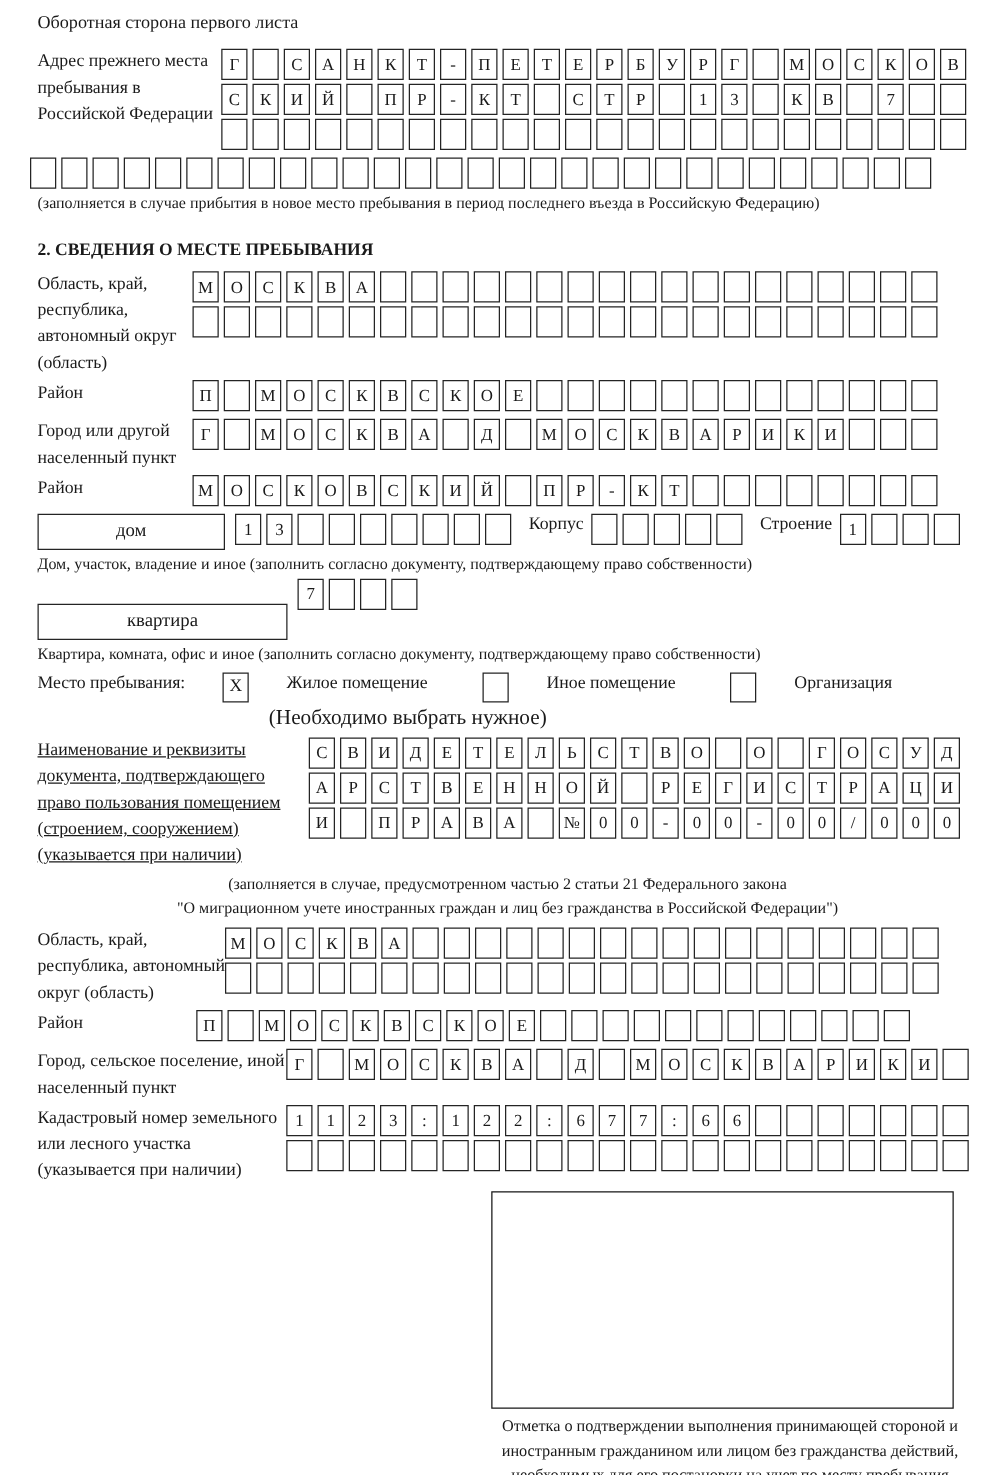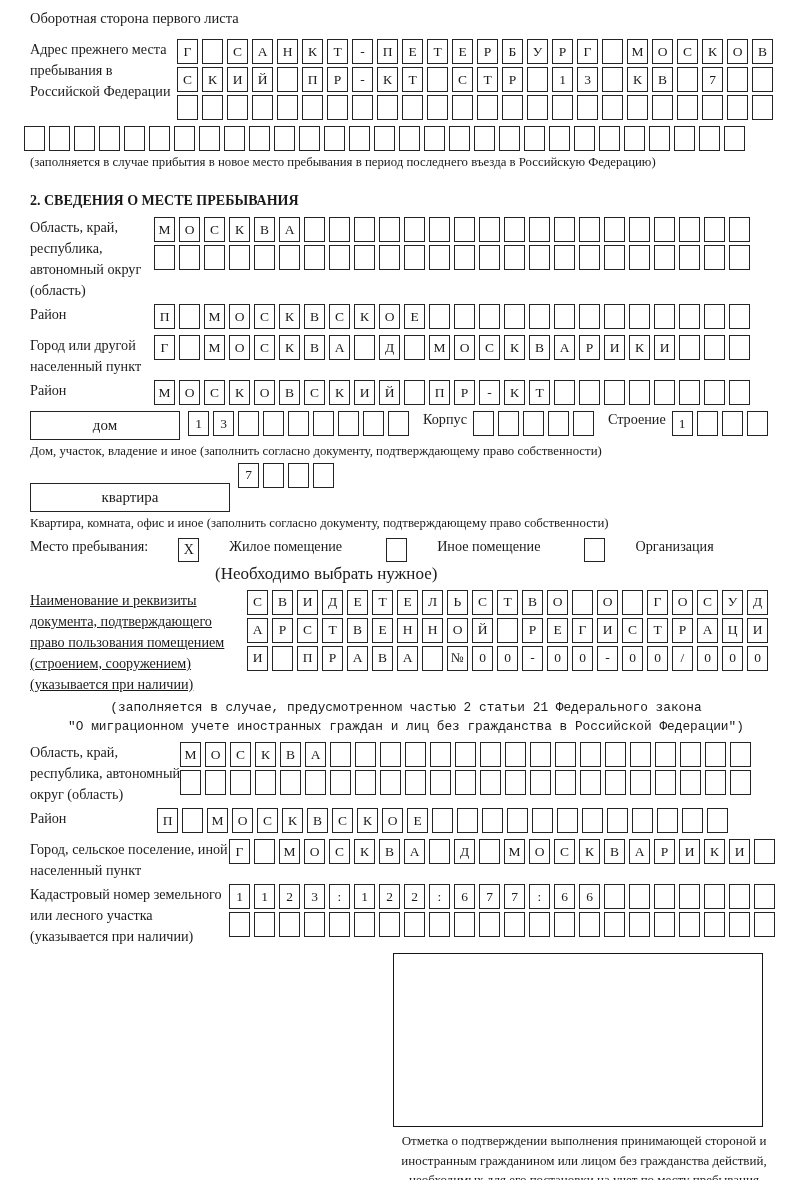--- a/index.html
+++ b/index.html
@@ -19,21 +19,21 @@
   .center{text-align:left;}
   .section-title{font-weight:bold;font-size:14px;margin:22px 0 8px;}
   .house-row,.apt-row{display:flex;align-items:flex-start;margin:2px 0 3px;}
   .wide-box{box-sizing:border-box;border:1.7px solid #242424;height:29px;display:flex;align-items:center;justify-content:center;font-size:15px;flex:none;}
   .wb150{width:150px;margin-right:8px;} .wb200{width:200px;margin-right:8px;margin-top:20px;}
   .inline-label{font-size:14.2px;margin:0 6px 0 10px;flex:none;}
   .place-row{display:flex;font-size:14.2px;margin-top:6px;gap:20px;}
   .checkbox{box-sizing:border-box;width:21px;height:24px;border:1.6px solid #242424;display:flex;align-items:center;justify-content:center;font-size:14px;margin:0 10px;flex:none;}
   .opt-label{margin-right:14px;}
   .place-note{font-size:17px;margin:2px 0 6px 185px;}
-  .actual-notes{text-align:center;font-size:12.8px;line-height:1.5;margin-bottom:6px;font-family:Liberation Mono, monospace;}
+  .actual-notes{text-align:center;font-size:12.8px;line-height:1.5;margin-bottom:6px;}
   .stamp-box{width:368px;height:172px;border:1.8px solid #161616;margin:6px 0 4px 363px;}
   .stamp-caption{width:432px;margin-left:338px;text-align:center;font-size:13px;line-height:1.5;}
 </style>
 </head>
 <body>
 
 <div class="page">
 
   <div class="header-note">Оборотная сторона первого листа</div>
 

